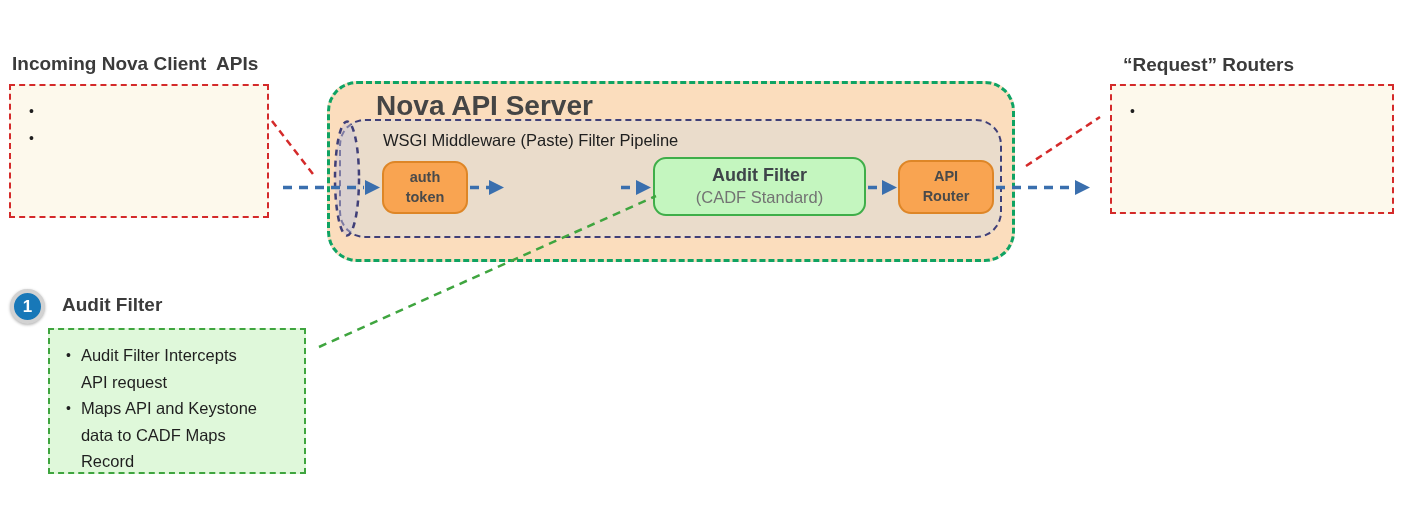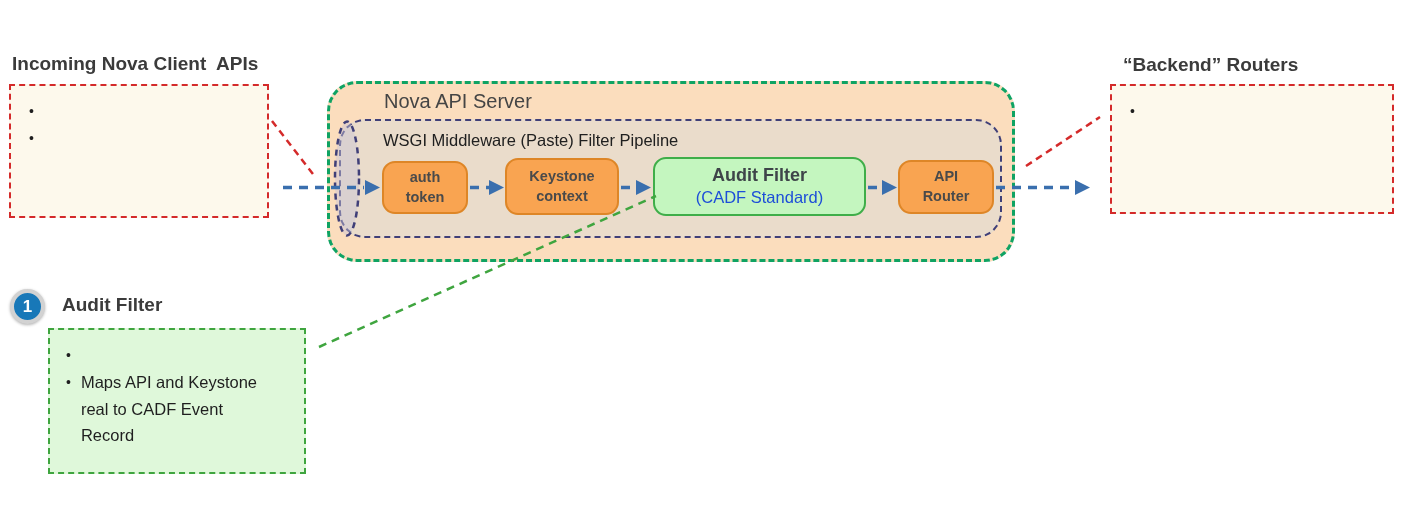--- a/index.html
+++ b/index.html
@@ -16,36 +16,36 @@
     background:#FDF9EC;border:2px dashed #D42A2A;box-sizing:border-box;
     padding:12px 8px 10px 18px;
   }
   .bullet-row{display:flex;gap:10px;font-size:17px;line-height:27px;color:#1f1f1f;}
   .bullet-row .dot{flex:0 0 auto;font-size:14px;line-height:27px;color:#1f1f1f;}
 
   .nova-box{
     left:327px;top:81px;width:688px;height:181px;box-sizing:border-box;
     background:#FBDDBD;border:3px dashed #0FA363;border-radius:30px;
   }
-  .nova-title{left:384px;top:90px;font-weight:normal;font-size:20px;color:#454545;}
+  .nova-title{left:376px;top:90px;font-weight:bold;font-size:28px;color:#454545;}
   .wsgi-box{
     left:339px;top:119px;width:663px;height:119px;box-sizing:border-box;
     background:#EADCCB;border:2.5px dashed #3F3F78;border-radius:26px;
   }
   .wsgi-label{left:383px;top:131px;font-size:16.5px;color:#202020;}
 
   .stage{
     box-sizing:border-box;display:flex;flex-direction:column;align-items:center;justify-content:center;
     text-align:center;border-radius:13px;
   }
   .stage-orange{background:#F9A451;border:2px solid #DE8627;}
   .stage-green{background:#C4F6BF;border:2px solid #3FAE49;}
   .stage-title{font-weight:bold;font-size:14.5px;line-height:1.35;color:#4a4a4a;}
   .stage-audit-title{font-weight:bold;font-size:18px;line-height:1.3;color:#3e4449;}
-  .stage-audit-sub{font-size:16.5px;line-height:1.3;color:#1d4ed8;}
+  .stage-audit-sub{font-size:16.5px;line-height:1.3;color:#737373;}
 
   .anno-badge{
     left:10px;top:289px;width:27px;height:27px;border-radius:50%;
     background:#1878B8;border:4px solid #D2D2D2;box-shadow:0 1px 3px rgba(0,0,0,0.3);
     display:flex;align-items:center;justify-content:center;
     color:#ffffff;font-weight:bold;font-size:17px;
   }
   .anno-title{left:62px;top:294px;font-weight:bold;font-size:19px;color:#3b3b3b;}
   .anno-box{
     left:48px;top:328px;width:258px;height:146px;box-sizing:border-box;
@@ -83,52 +83,50 @@
   <div class="abs nova-box"></div>
   <div class="abs nova-title">Nova API Server</div>
 
   <div class="abs wsgi-box"></div>
   <div class="abs wsgi-label">WSGI Middleware (Paste) Filter Pipeline</div>
 
   <div class="abs stage stage-orange stage-auth">
     <span class="stage-title pre-line">auth
 token</span>
   </div>
-  <div class="abs stage stage-orange stage-keystone">
-    <span class="stage-title pre-line">Keystone
-context</span>
-  </div>
   <div class="abs stage stage-green stage-audit">
     <span class="stage-audit-title">Audit Filter</span>
     <span class="stage-audit-sub">(CADF Standard)</span>
   </div>
   <div class="abs stage stage-orange stage-router">
     <span class="stage-title pre-line">API
 Router</span>
   </div>
 
-  <div class="abs note-title right-note-title">“Backend” Routers</div>
+  <div class="abs note-title right-note-title">“Request” Routers</div>
   <div class="abs note-box right-note-box">
     <div class="bullet-row">
       <span class="dot">•</span>
     </div>
   </div>
 
   <div class="abs anno-badge">
     <span>1</span>
   </div>
   <div class="abs anno-title">Audit Filter</div>
   <div class="abs anno-box">
     <div class="bullet-row">
       <span class="dot">•</span>
+      <span class="pre-line">Audit Filter Intercepts
+API request</span>
     </div>
     <div class="bullet-row">
       <span class="dot">•</span>
       <span class="pre-line">Maps API and Keystone
-real to CADF Event
+data to CADF Maps
 Record</span>
     </div>
   </div>
 
   <svg id="connector-overlay" viewBox="0 0 1402 506">
 
     <ellipse cx="347" cy="178.5" rx="12" ry="57" fill="rgba(199,196,214,0.45)" stroke="#3F3F78" stroke-width="2.5" stroke-dasharray="6 5"></ellipse>
 
     <g stroke="#3A6FAE" stroke-width="3.5" stroke-dasharray="9 7" fill="none">
       <line x1="283" y1="187.5" x2="364" y2="187.5"></line>

